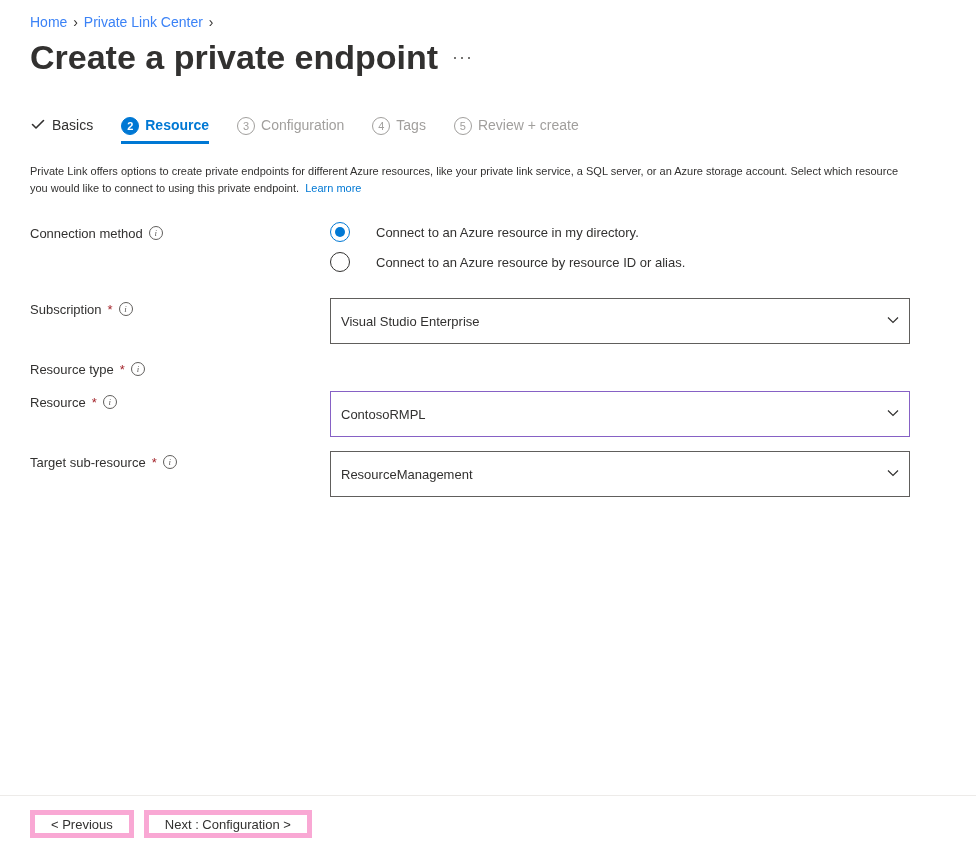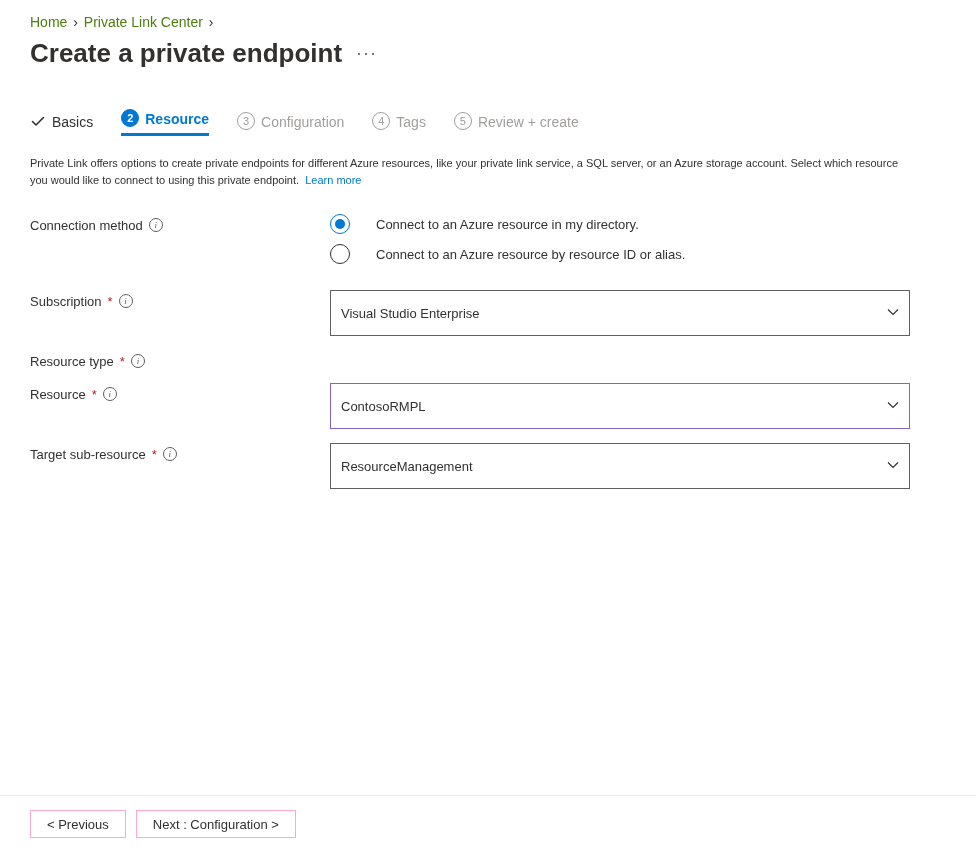--- a/index.html
+++ b/index.html
@@ -12,32 +12,32 @@
       background: #fff;
       width: 976px;
       height: 852px;
       position: relative;
     }
 
     .container { padding: 14px 30px 0 30px; }
 
     
     .breadcrumb { font-size: 14px; color: #605e5c; margin-bottom: 8px; }
-    .breadcrumb a { color: #4d7c0f; text-decoration: none; }
+    .breadcrumb a { color: #3b82f6; text-decoration: none; }
     .breadcrumb .sep { color: #323130; margin: 0 2px; }
 
     
     .title-row { display: flex; align-items: center; gap: 14px; margin-bottom: 40px; }
-    .page-title { font-size: 26px; font-weight: 600; color: #323130; }
+    .page-title { font-size: 34px; font-weight: 600; color: #323130; }
     .ellipsis-icon { font-size: 18px; color: #605e5c; cursor: pointer; letter-spacing: 1px; }
 
     
     .tabs-row { display: flex; gap: 28px; border-bottom: 1px solid transparent; margin-bottom: 18px; }
     .tab {
-      display: flex; align-items: flex-end; gap: 6px;
+      display: flex; align-items: flex-start; gap: 6px;
       padding-bottom: 6px; cursor: pointer;
       font-size: 14px; color: #605e5c;
     }
     .tab .check-icon { display: inline-flex; }
     .tab .check-icon svg { width: 16px; height: 16px; }
     .tab .step-num {
       display: inline-flex; align-items: center; justify-content: center;
       width: 18px; height: 18px; border-radius: 50%;
       border: 1px solid #a19f9d; color: #a19f9d;
       font-size: 11px; line-height: 1;
@@ -98,21 +98,21 @@
     .select-box .chev svg { width: 12px; height: 12px; }
 
     
     .footer {
       position: absolute; bottom: 0; left: 0; right: 0;
       border-top: 1px solid #edebe9;
       padding: 14px 30px; display: flex; gap: 10px;
     }
     .btn {
       height: 28px; padding: 0 16px;
-      border: 1px solid #f9a8d4; background: #fff;
+      border: 5px solid #f9a8d4; background: #fff;
       font-size: 13px; color: #323130; cursor: pointer;
       display: inline-flex; align-items: center; justify-content: center;
     }
   </style>
 </head>
 <body>
 
 <div class="container">
 
   <div class="breadcrumb">

